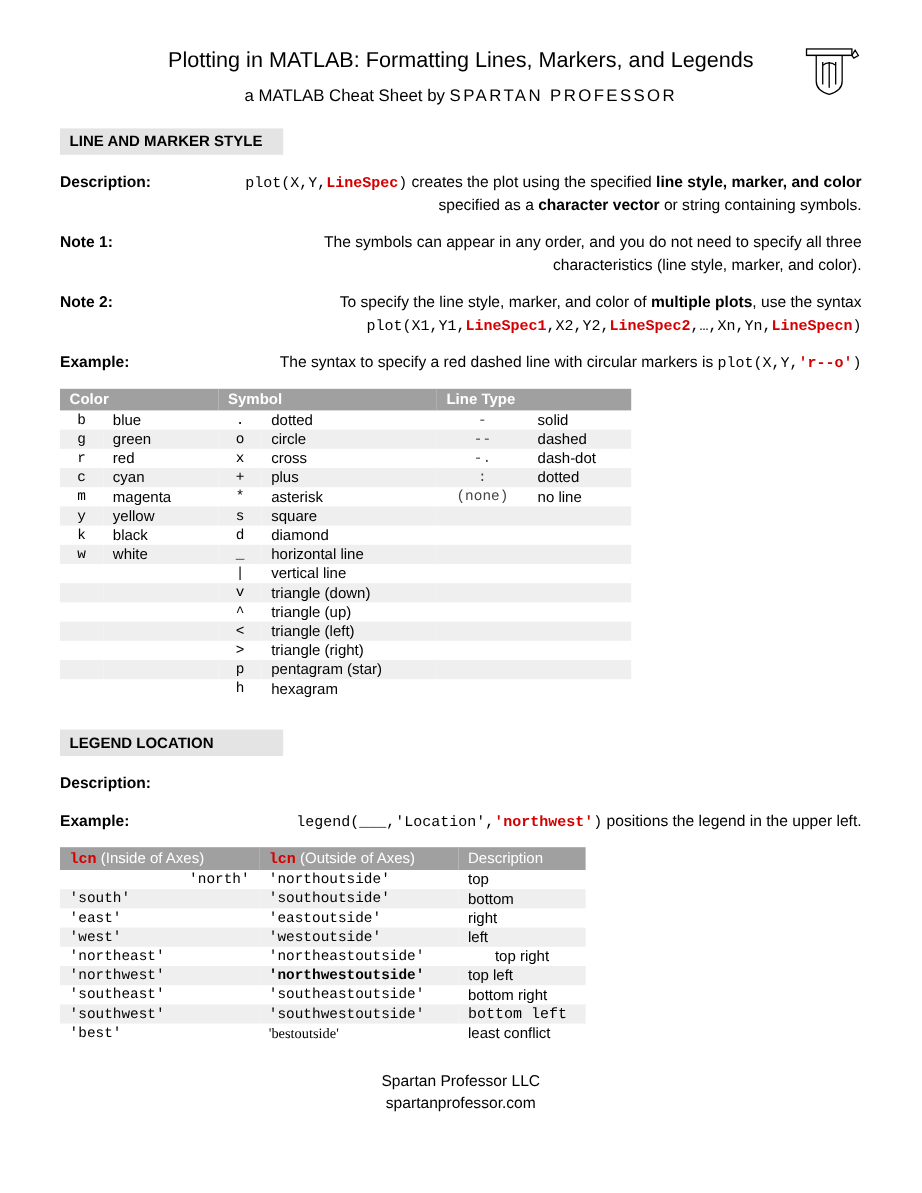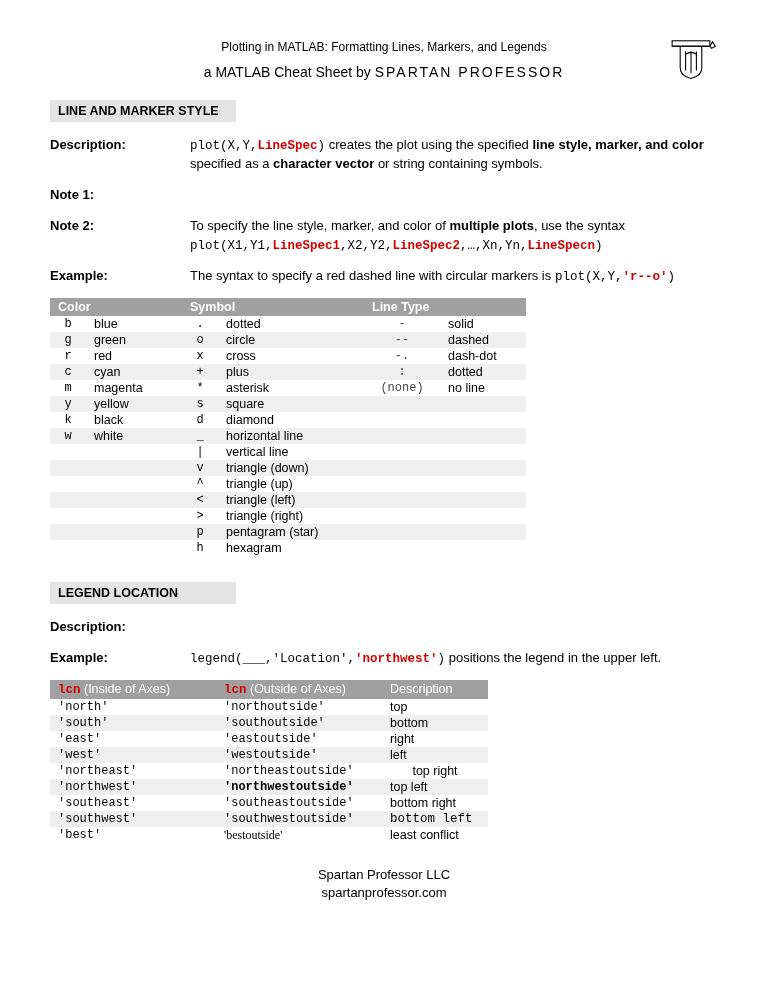--- a/index.html
+++ b/index.html
@@ -14,21 +14,21 @@
   .page {
     padding: 40px 50px 30px 50px;
     position: relative;
   }
   .logo {
     position: absolute;
     top: 30px;
     right: 50px;
   }
   h1 {
-    font-size: 12px;
+    font-size: 18px;
     font-weight: normal;
     text-align: center;
     margin: 0 0 10px 0;
   }
   .subtitle {
     font-size: 14px;
     text-align: center;
     margin: 0 0 16px 0;
     font-weight: normal;
   }
@@ -49,20 +49,21 @@
     display: flex;
     margin-bottom: 12px;
     line-height: 1.45;
   }
   .desc-label {
     flex: 0 0 140px;
     font-weight: bold;
   }
   .desc-body {
     flex: 1;
+    text-align: right;
   }
   code, .mono {
     font-family: "Courier New", monospace;
     font-size: 12.5px;
   }
   .red { color: #d40000; font-weight: bold; }
   table {
     border-collapse: collapse;
     margin-bottom: 22px;
     font-size: 12.5px;
@@ -122,20 +123,21 @@
 
   <div class="desc-block">
     <div class="desc-label">Description:</div>
     <div class="desc-body">
       <code><span>plot(X,Y,</span><span class="red">LineSpec</span><span>)</span></code><span> creates the plot using the specified </span><b>line style, marker, and color</b><span> specified as a </span><b>character vector</b><span> or string containing symbols.</span>
     </div>
   </div>
 
   <div class="desc-block">
     <div class="desc-label">Note 1:</div>
+    <div class="desc-body">The symbols can appear in any order, and you do not need to specify all three characteristics (line style, marker, and color).</div>
   </div>
 
   <div class="desc-block">
     <div class="desc-label">Note 2:</div>
     <div class="desc-body">
       <span>To specify the line style, marker, and color of </span><b>multiple plots</b><span>, use the syntax</span><br>
       <code><span>plot(X1,Y1,</span><span class="red">LineSpec1</span><span>,X2,Y2,</span><span class="red">LineSpec2</span><span>,…,Xn,Yn,</span><span class="red">LineSpecn</span><span>)</span></code>
     </div>
   </div>
 
@@ -295,21 +297,21 @@
   <table class="table-legend" id="legend-table">
     <thead>
       <tr>
         <th><span class="mono red">lcn</span><span style="font-weight:normal"> (Inside of Axes)</span></th>
         <th><span class="mono red">lcn</span><span style="font-weight:normal"> (Outside of Axes)</span></th>
         <th style="font-weight:normal">Description</th>
       </tr>
     </thead>
     <tbody id="legend-body">
         <tr>
-          <td style="min-width: 150px;">'north'</td>
+          <td style="min-width: 150px; text-align: right;">'north'</td>
           <td style="min-width: 150px;">'northoutside'</td>
           <td style="min-width: 90px; font-family: Arial, Helvetica, sans-serif;">top</td>
         </tr>
         <tr class="alt">
           <td style="min-width: 150px;">'south'</td>
           <td style="min-width: 150px;">'southoutside'</td>
           <td style="min-width: 90px; font-family: Arial, Helvetica, sans-serif; margin-top: 37px;">bottom</td>
         </tr>
         <tr>
           <td style="min-width: 150px;">'east'</td>

